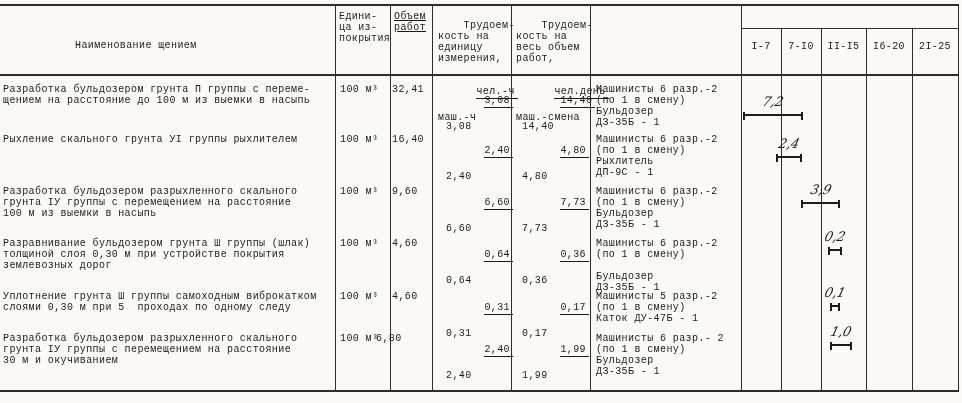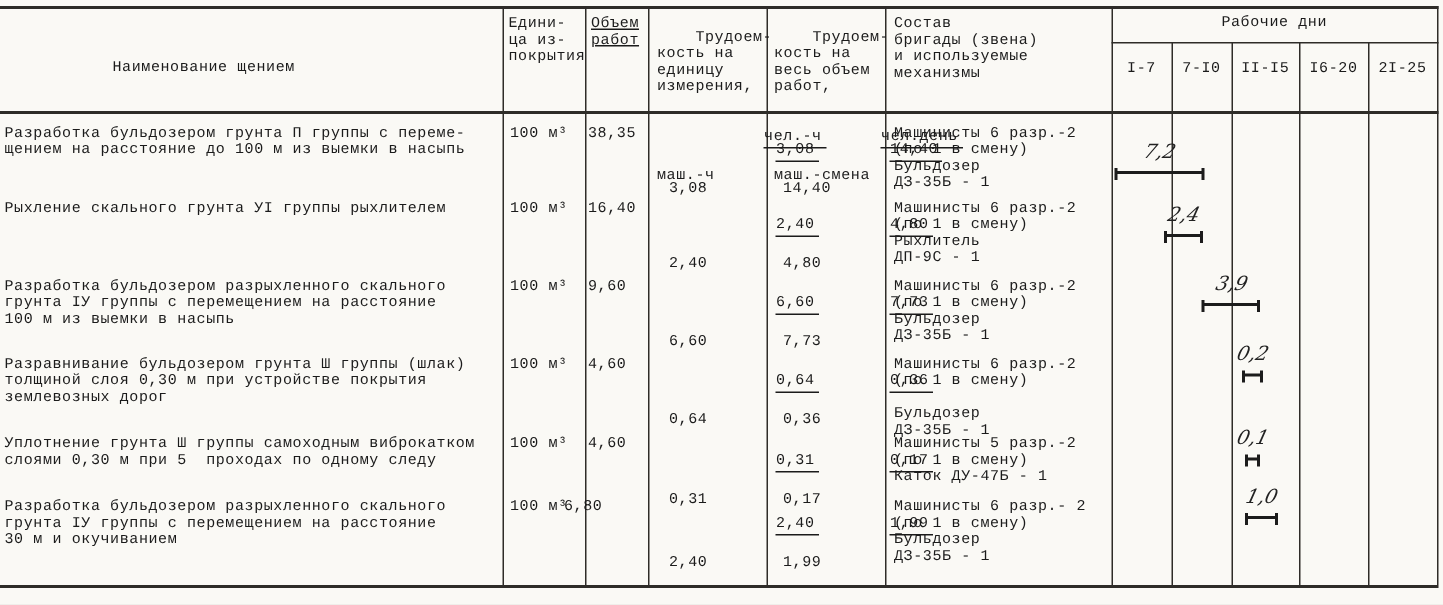--- a/index.html
+++ b/index.html
@@ -17,21 +17,21 @@
   .h.thick{height:2px;}
   
   .cell{
     position:absolute;
     font-size:10px;line-height:11px;letter-spacing:0.4px;
     white-space:pre;
   }
   .row{position:absolute;left:0;width:962px;height:0;}
   .center{text-align:center;}
   
-  .frac .num{display:inline-block;border-bottom:1px solid #1b1b1b;padding:0 3px 1px 0;margin-left:33px;}
+  .frac .num{display:inline-block;border-bottom:1px solid #1b1b1b;padding:0 3px 1px 0;}
   .frac .den{display:block;padding-top:2px;}
   
   .gantt-bar{position:absolute;}
   .bar-line{height:0;border-top:2px solid #1c1c1c;position:relative;}
   .bar-line::before,.bar-line::after{
     content:"";position:absolute;top:-4px;width:2px;height:8px;background:#1c1c1c;
   }
   .bar-line::before{left:-1px;}
   .bar-line::after{right:-1px;}
   .bar-label{
@@ -86,37 +86,32 @@
     <span>Трудоем-
 кость на
 весь объем
 работ,</span>
     <div class="frac">
       <span class="num">чел.день</span>
       <span class="den">маш.-смена</span>
     </div>
   </div>
 
-  <div class="cell" style="left:596px;top:11px;">Состав
-бригады (звена)
-и используемые
-механизмы</div>
-
-  <div class="cell center" style="left:741px;top:10px;width:217px;">Рабочие дни</div>
+
   <div class="cell center" style="left:741px;top:41px;width:40px;">I-7</div>
   <div class="cell center" style="left:781px;top:41px;width:40px;">7-I0</div>
   <div class="cell center" style="left:821px;top:41px;width:45px;">II-I5</div>
   <div class="cell center" style="left:866px;top:41px;width:46px;">I6-20</div>
   <div class="cell center" style="left:912px;top:41px;width:46px;">2I-25</div>
 
   <div class="row" style="top:84px;">
     <div class="cell" style="left:3px;">Разработка бульдозером грунта П группы с переме-
 щением на расстояние до 100 м из выемки в насыпь</div>
     <div class="cell" style="left:340px;">100 м³</div>
-    <div class="cell" style="left:392px;">38,35</div>
+    <div class="cell" style="left:392px;">32,41</div>
     <div class="cell frac" style="left:446px;">
       <span class="num">3,08</span>
       <span class="den">3,08</span>
     </div>
     <div class="cell frac" style="left:522px;">
       <span class="num">14,40</span>
       <span class="den">14,40</span>
     </div>
     <div class="cell" style="left:596px;">Машинисты 6 разр.-2
 (по 1 в смену)

